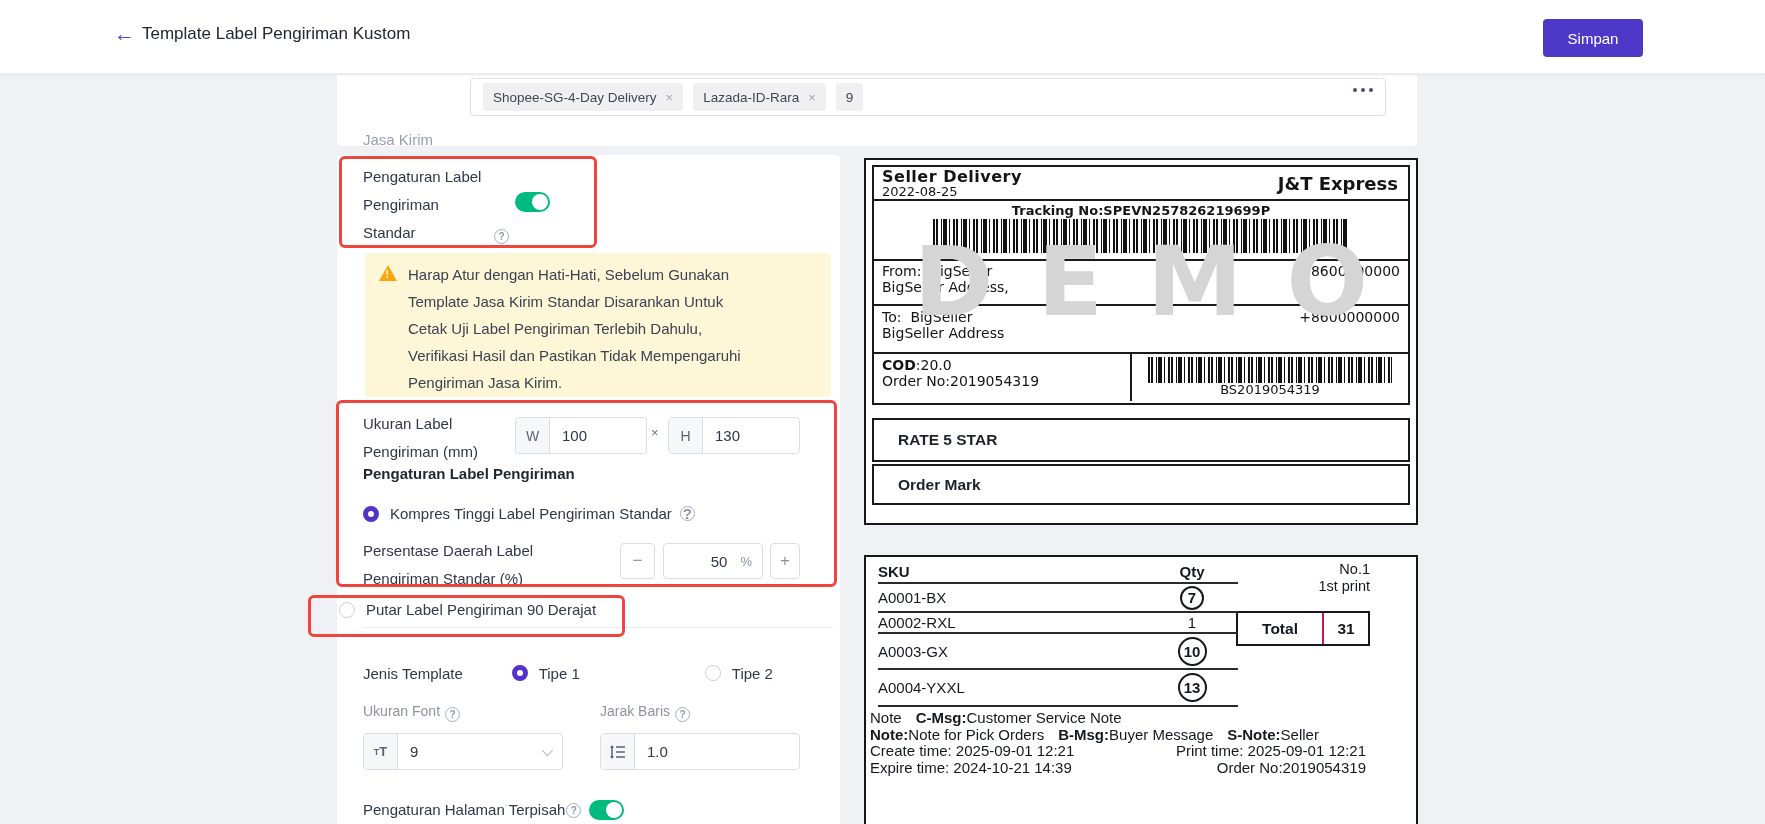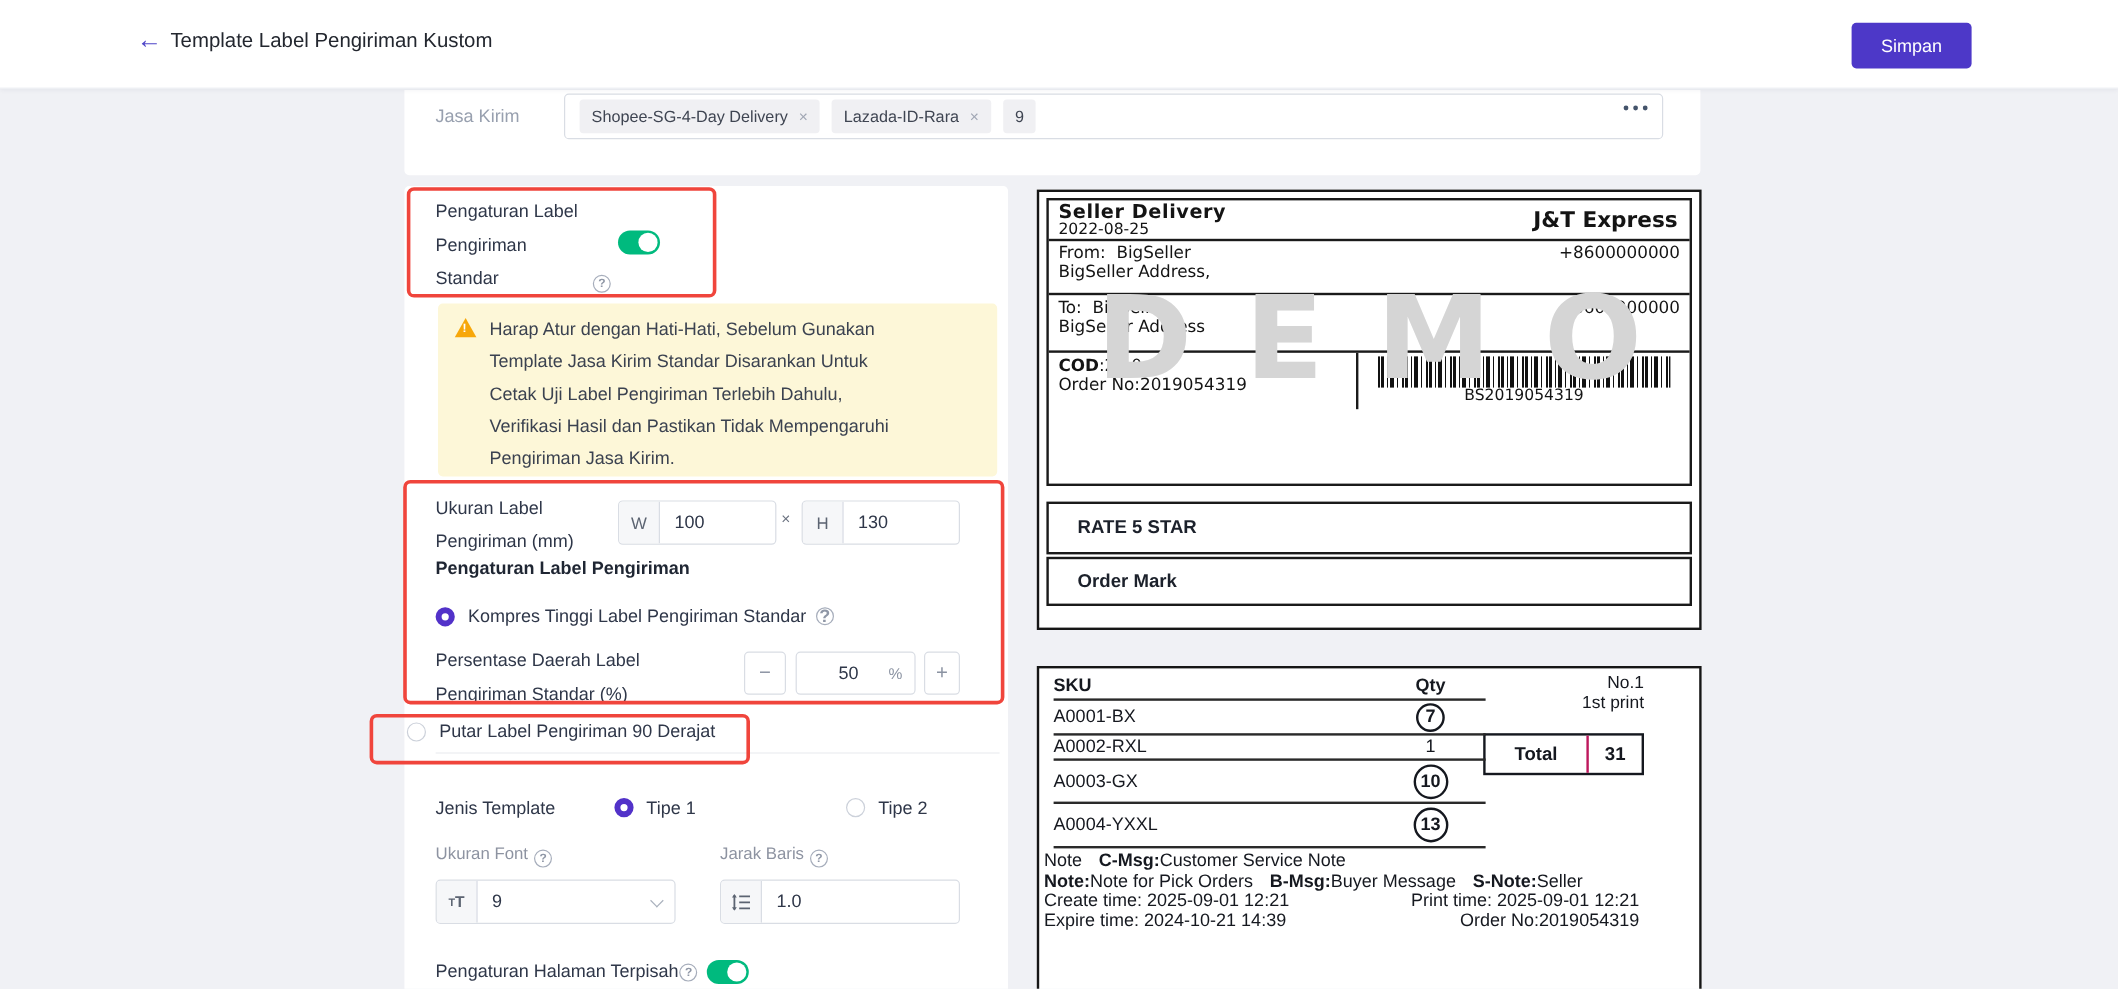--- a/index.html
+++ b/index.html
@@ -24,21 +24,21 @@
     position:absolute; left:1543px; top:19px; width:100px; height:38px;
     background:#4d38c8; color:#fff; border:none; border-radius:4px;
     font-size:15px; font-weight:500; font-family:inherit; cursor:pointer;
   }
 
   
   .card { position:absolute; background:#fff; border-radius:4px; }
   .card-jasa { left:337px; top:75px; width:1080px; height:71px; border-radius:0 0 4px 4px; }
   .card-form { left:337px; top:155px; width:503px; height:680px; }
 
-  .field-label { color:#98a0af; font-size:15px; }
+  .field-label { color:#98a0af; font-size:15px;margin-top:42px; }
   .jasa-label { position:absolute; left:26px; top:14px; }
   .tag-box {
     position:absolute; left:133px; top:3px; width:916px; height:38px;
     border:1px solid #d9dde4; border-radius:4px;
     display:flex; align-items:center; gap:10px; padding:0 40px 0 12px; cursor:text;
   }
   .tag {
     background:#f0f0f3; border-radius:3px; height:28px;
     display:flex; align-items:center; padding:0 10px;
     font-size:13.5px; color:#3f4552; white-space:nowrap;
@@ -94,21 +94,21 @@
   .compress-row span { font-size:15px; }
 
   .pct-label { left:26px; top:382px; width:178px; }
   .step-btn {
     position:absolute; width:35px; height:36px; border:1px solid #d9dde4; border-radius:4px; background:#fff;
     color:#8b93a2; font-size:17px; display:flex; align-items:center; justify-content:center; cursor:pointer;
   }
   .pct-input {
     position:absolute; left:326px; top:388px; width:100px; height:36px;
     border:1px solid #d9dde4; border-radius:4px; background:#fff;
-    display:flex; align-items:center; justify-content:flex-end; padding:0 10px; gap:25px; cursor:text;
+    display:flex; align-items:center; justify-content:flex-end; padding:0 10px; gap:13px; cursor:text;
   }
   .pct-input .v { font-size:15px; color:#2f3749; }
   .pct-input .u { font-size:13px; color:#8b93a2; }
 
   .rotate-row { left:2px; top:446px; display:flex; align-items:center; gap:11px; }
   .rotate-row span { font-size:15px; }
   .divider { left:26px; top:472px; width:786px; height:1px; background:#ecedf1; position:absolute; max-width:470px; }
 
   .jenis-row { left:26px; top:508px; height:20px; display:flex; align-items:center; position:absolute; }
   .jenis-row .lbl2 { font-size:15px; width:152px; }
@@ -331,20 +331,24 @@
 <section class="plabel">
   <div class="demo-mark">DEMO</div>
   <div class="pl-inner">
     <div class="pl-row r1">
       <span class="sd">
         <b>Seller Delivery</b>
         <div>2022-08-25</div>
       </span>
       <span class="jt">J&amp;T Express</span>
     </div>
+    <div class="pl-row r2">
+      <div class="trk">Tracking No:SPEVN257826219699P</div>
+      <div class="barcode bc-trk"></div>
+    </div>
     <div class="pl-row r3">
       <div class="addr-line">
         <span><span>From:</span>&nbsp;&nbsp;<span>BigSeller</span></span>
         <span>+8600000000</span>
       </div>
       <div>BigSeller Address,</div>
     </div>
     <div class="pl-row r4">
       <div class="addr-line">
         <span><span>To:</span>&nbsp;&nbsp;<span>BigSeller</span></span>

